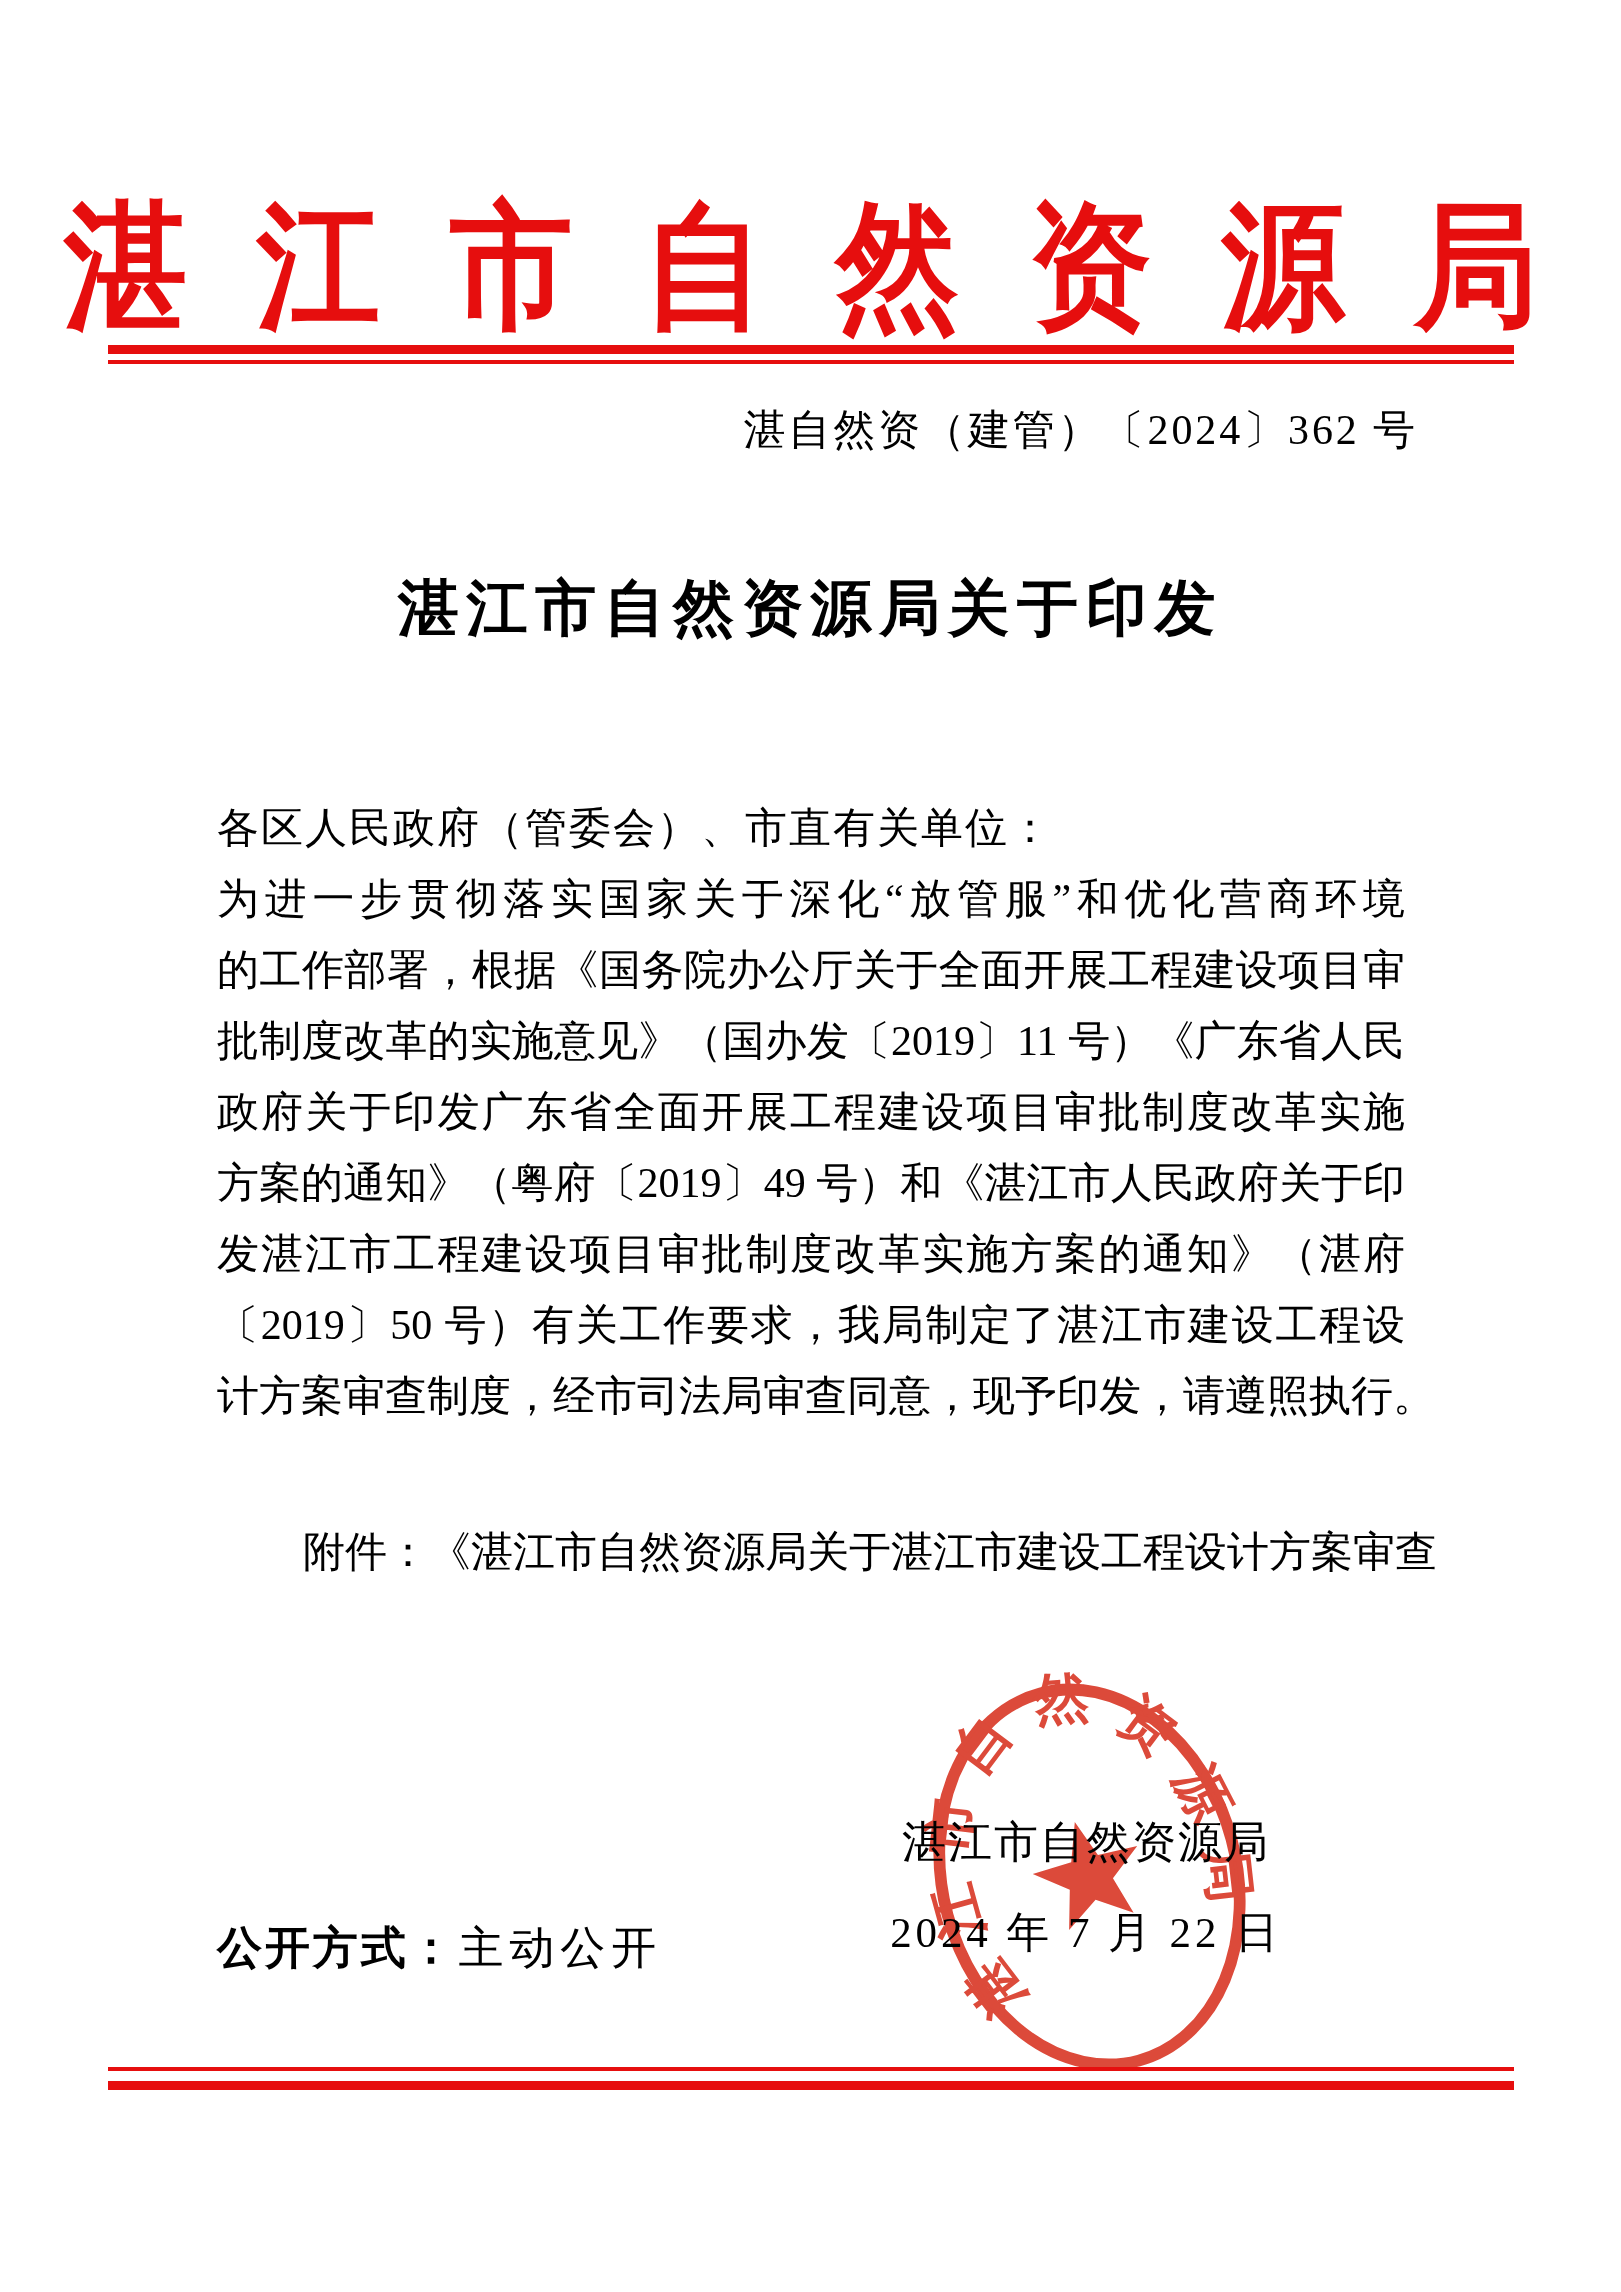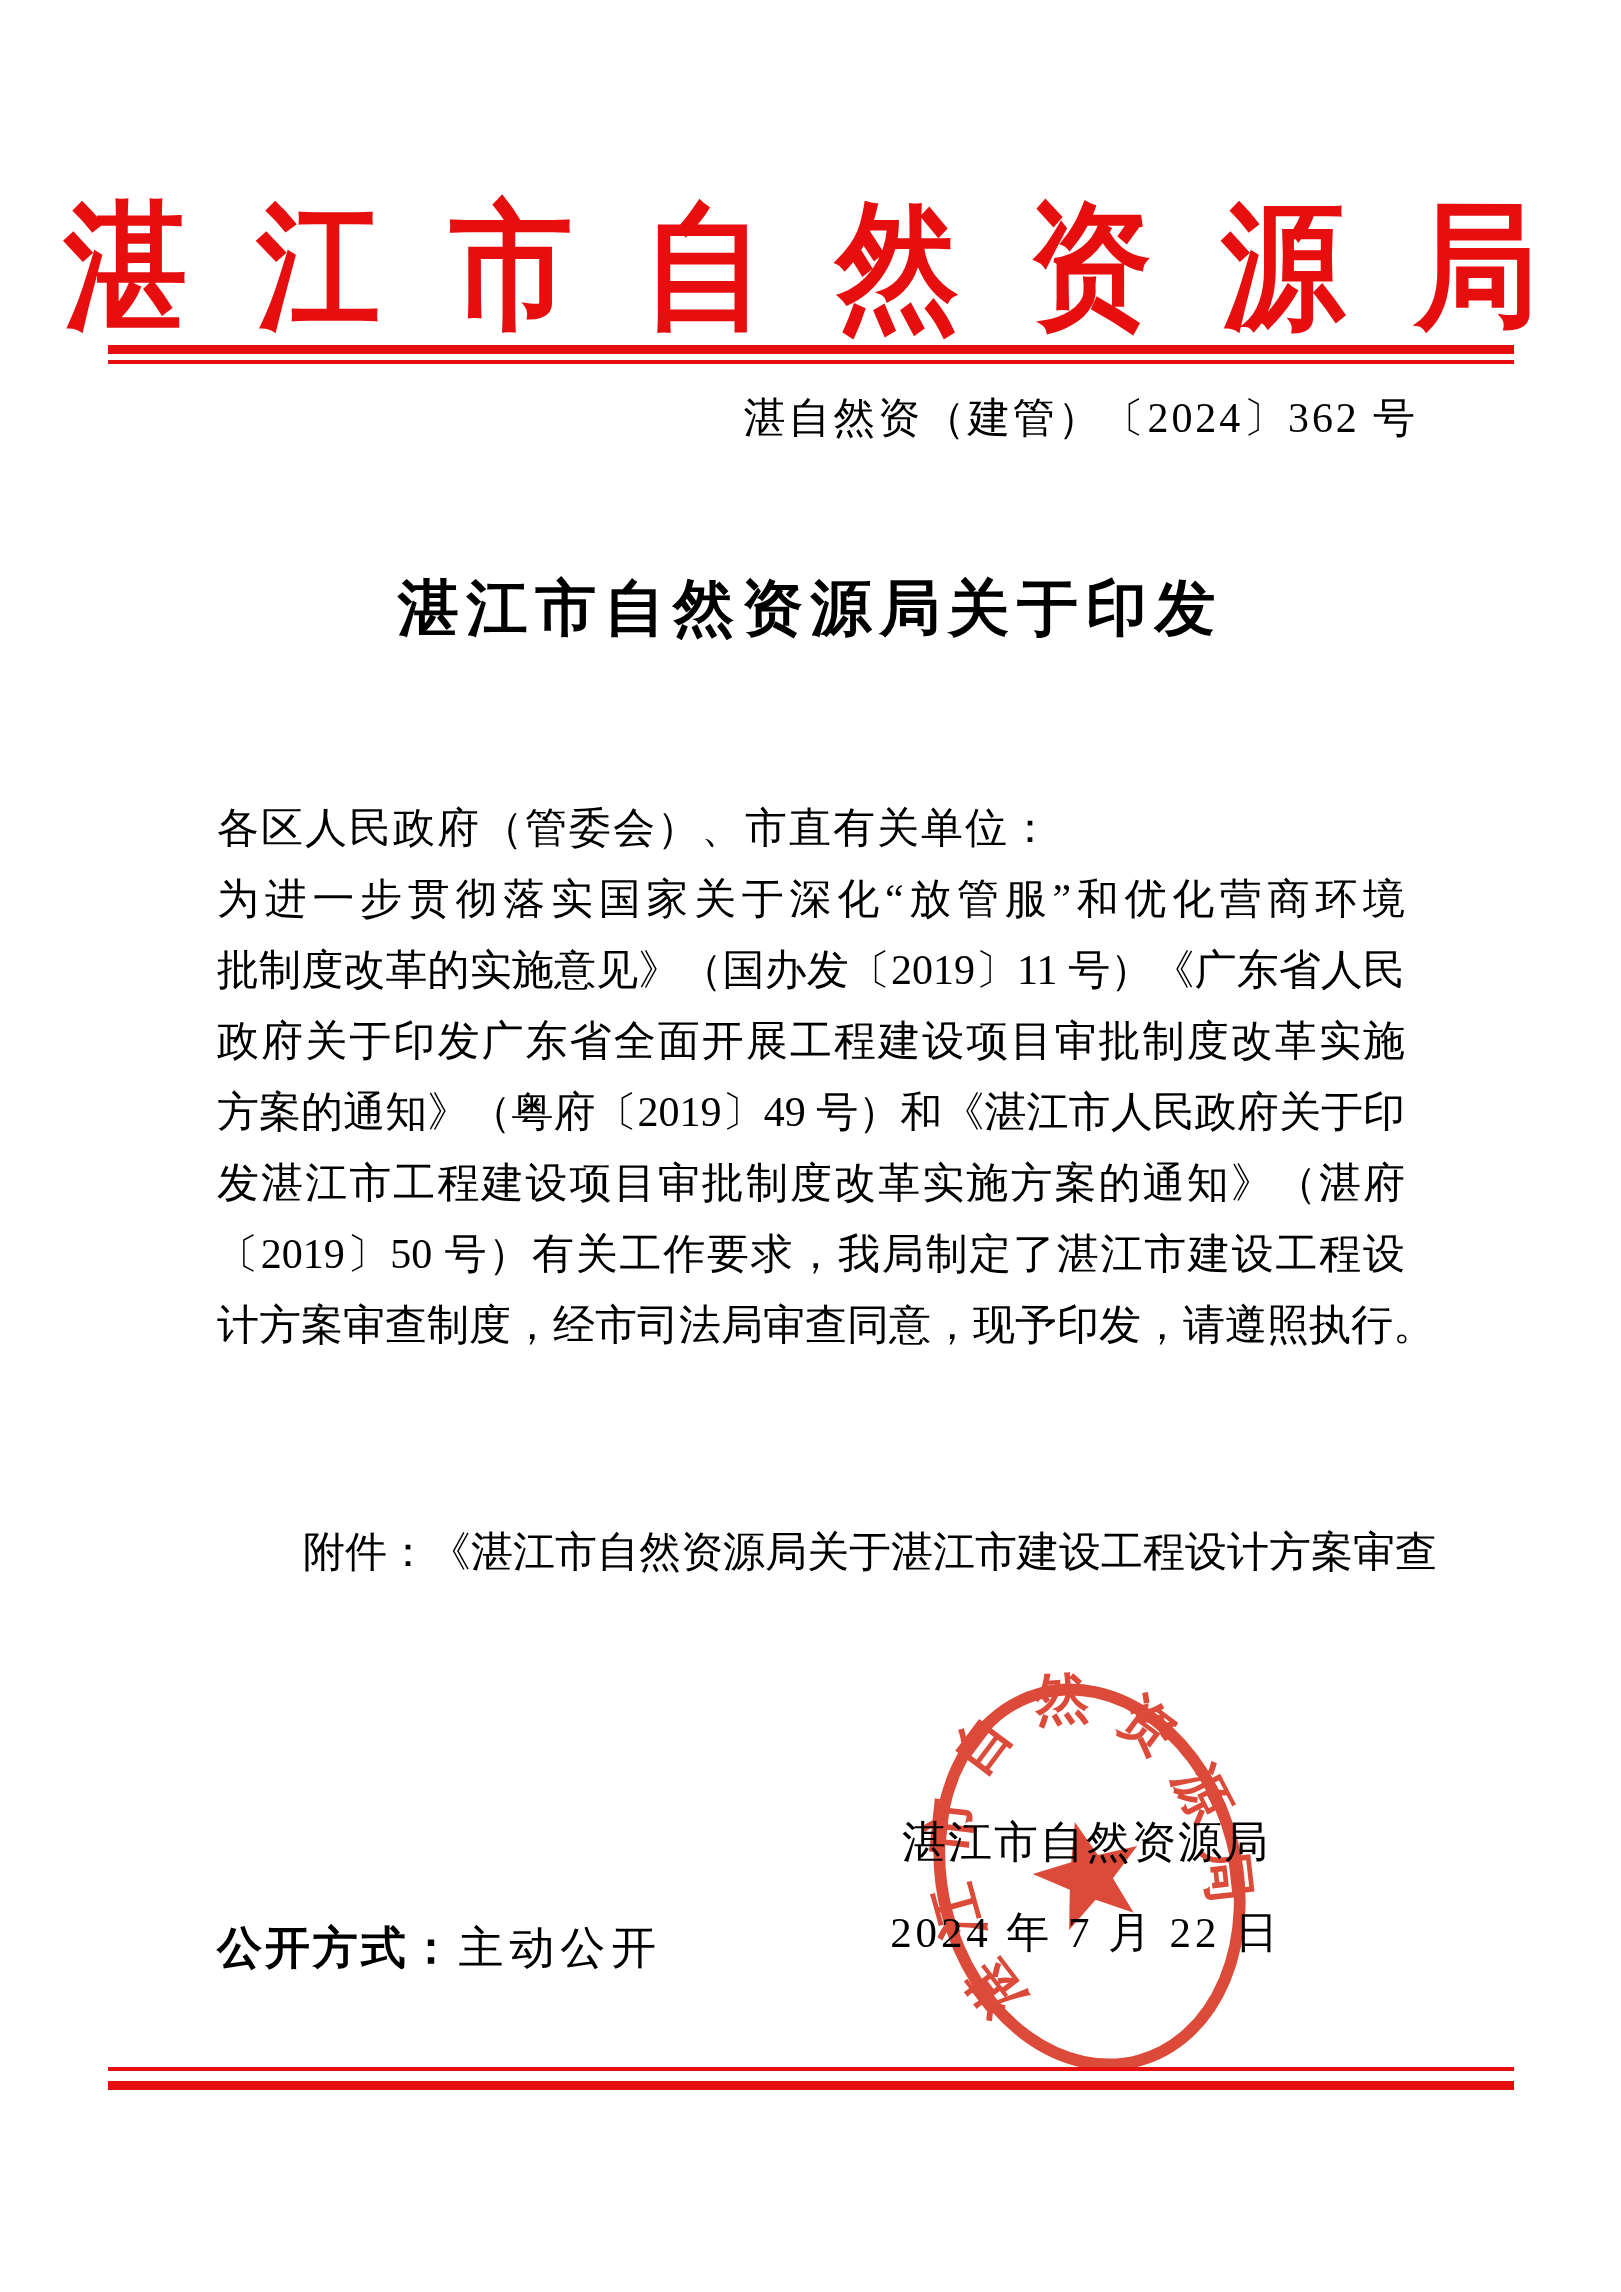--- a/index.html
+++ b/index.html
@@ -26,21 +26,21 @@
     transform-origin:top center;
   }
   .rule{position:absolute; left:108px; width:1406px; background:#e60e0e;}
   .rule-top-thick{top:345px; height:8.8px;}
   .rule-top-thin{top:360px; height:3.9px;}
   .rule-bot-thin{top:2067px; height:3.9px;}
   .rule-bot-thick{top:2081px; height:8.8px;}
 
   .doc-number{
     position:absolute;
-    top:390px; right:203px;
+    top:402px; right:203px;
     font-size:42px;
     letter-spacing:2.9px;
     white-space:nowrap;
   }
   
   .doc-title{
     position:absolute;
     top:551px; left:0; width:100%;
     text-align:center;
     font-weight:bold;
@@ -121,20 +121,21 @@
 
   <div class="doc-number">湛自然资（建管）〔2024〕362 号</div>
 
   <div class="doc-title">
     <div>湛江市自然资源局关于印发</div>
   </div>
 
   <div class="body-block">
     <div class="body-line salutation">各区人民政府（管委会）、市直有关单位：</div>
     <div class="body-line">为进一步贯彻落实国家关于深化“放管服”和优化营商环境</div>
+    <div class="body-line">的工作部署，根据《国务院办公厅关于全面开展工程建设项目审</div>
     <div class="body-line">批制度改革的实施意见》（国办发〔2019〕11 号）《广东省人民</div>
     <div class="body-line">政府关于印发广东省全面开展工程建设项目审批制度改革实施</div>
     <div class="body-line">方案的通知》（粤府〔2019〕49 号）和《湛江市人民政府关于印</div>
     <div class="body-line">发湛江市工程建设项目审批制度改革实施方案的通知》（湛府</div>
     <div class="body-line">〔2019〕50 号）有关工作要求，我局制定了湛江市建设工程设</div>
     <div class="body-line">计方案审查制度，经市司法局审查同意，现予印发，请遵照执行。</div>
   </div>
 
   <div class="attachment">
     <div class="line1">附件：《湛江市自然资源局关于湛江市建设工程设计方案审查</div>

